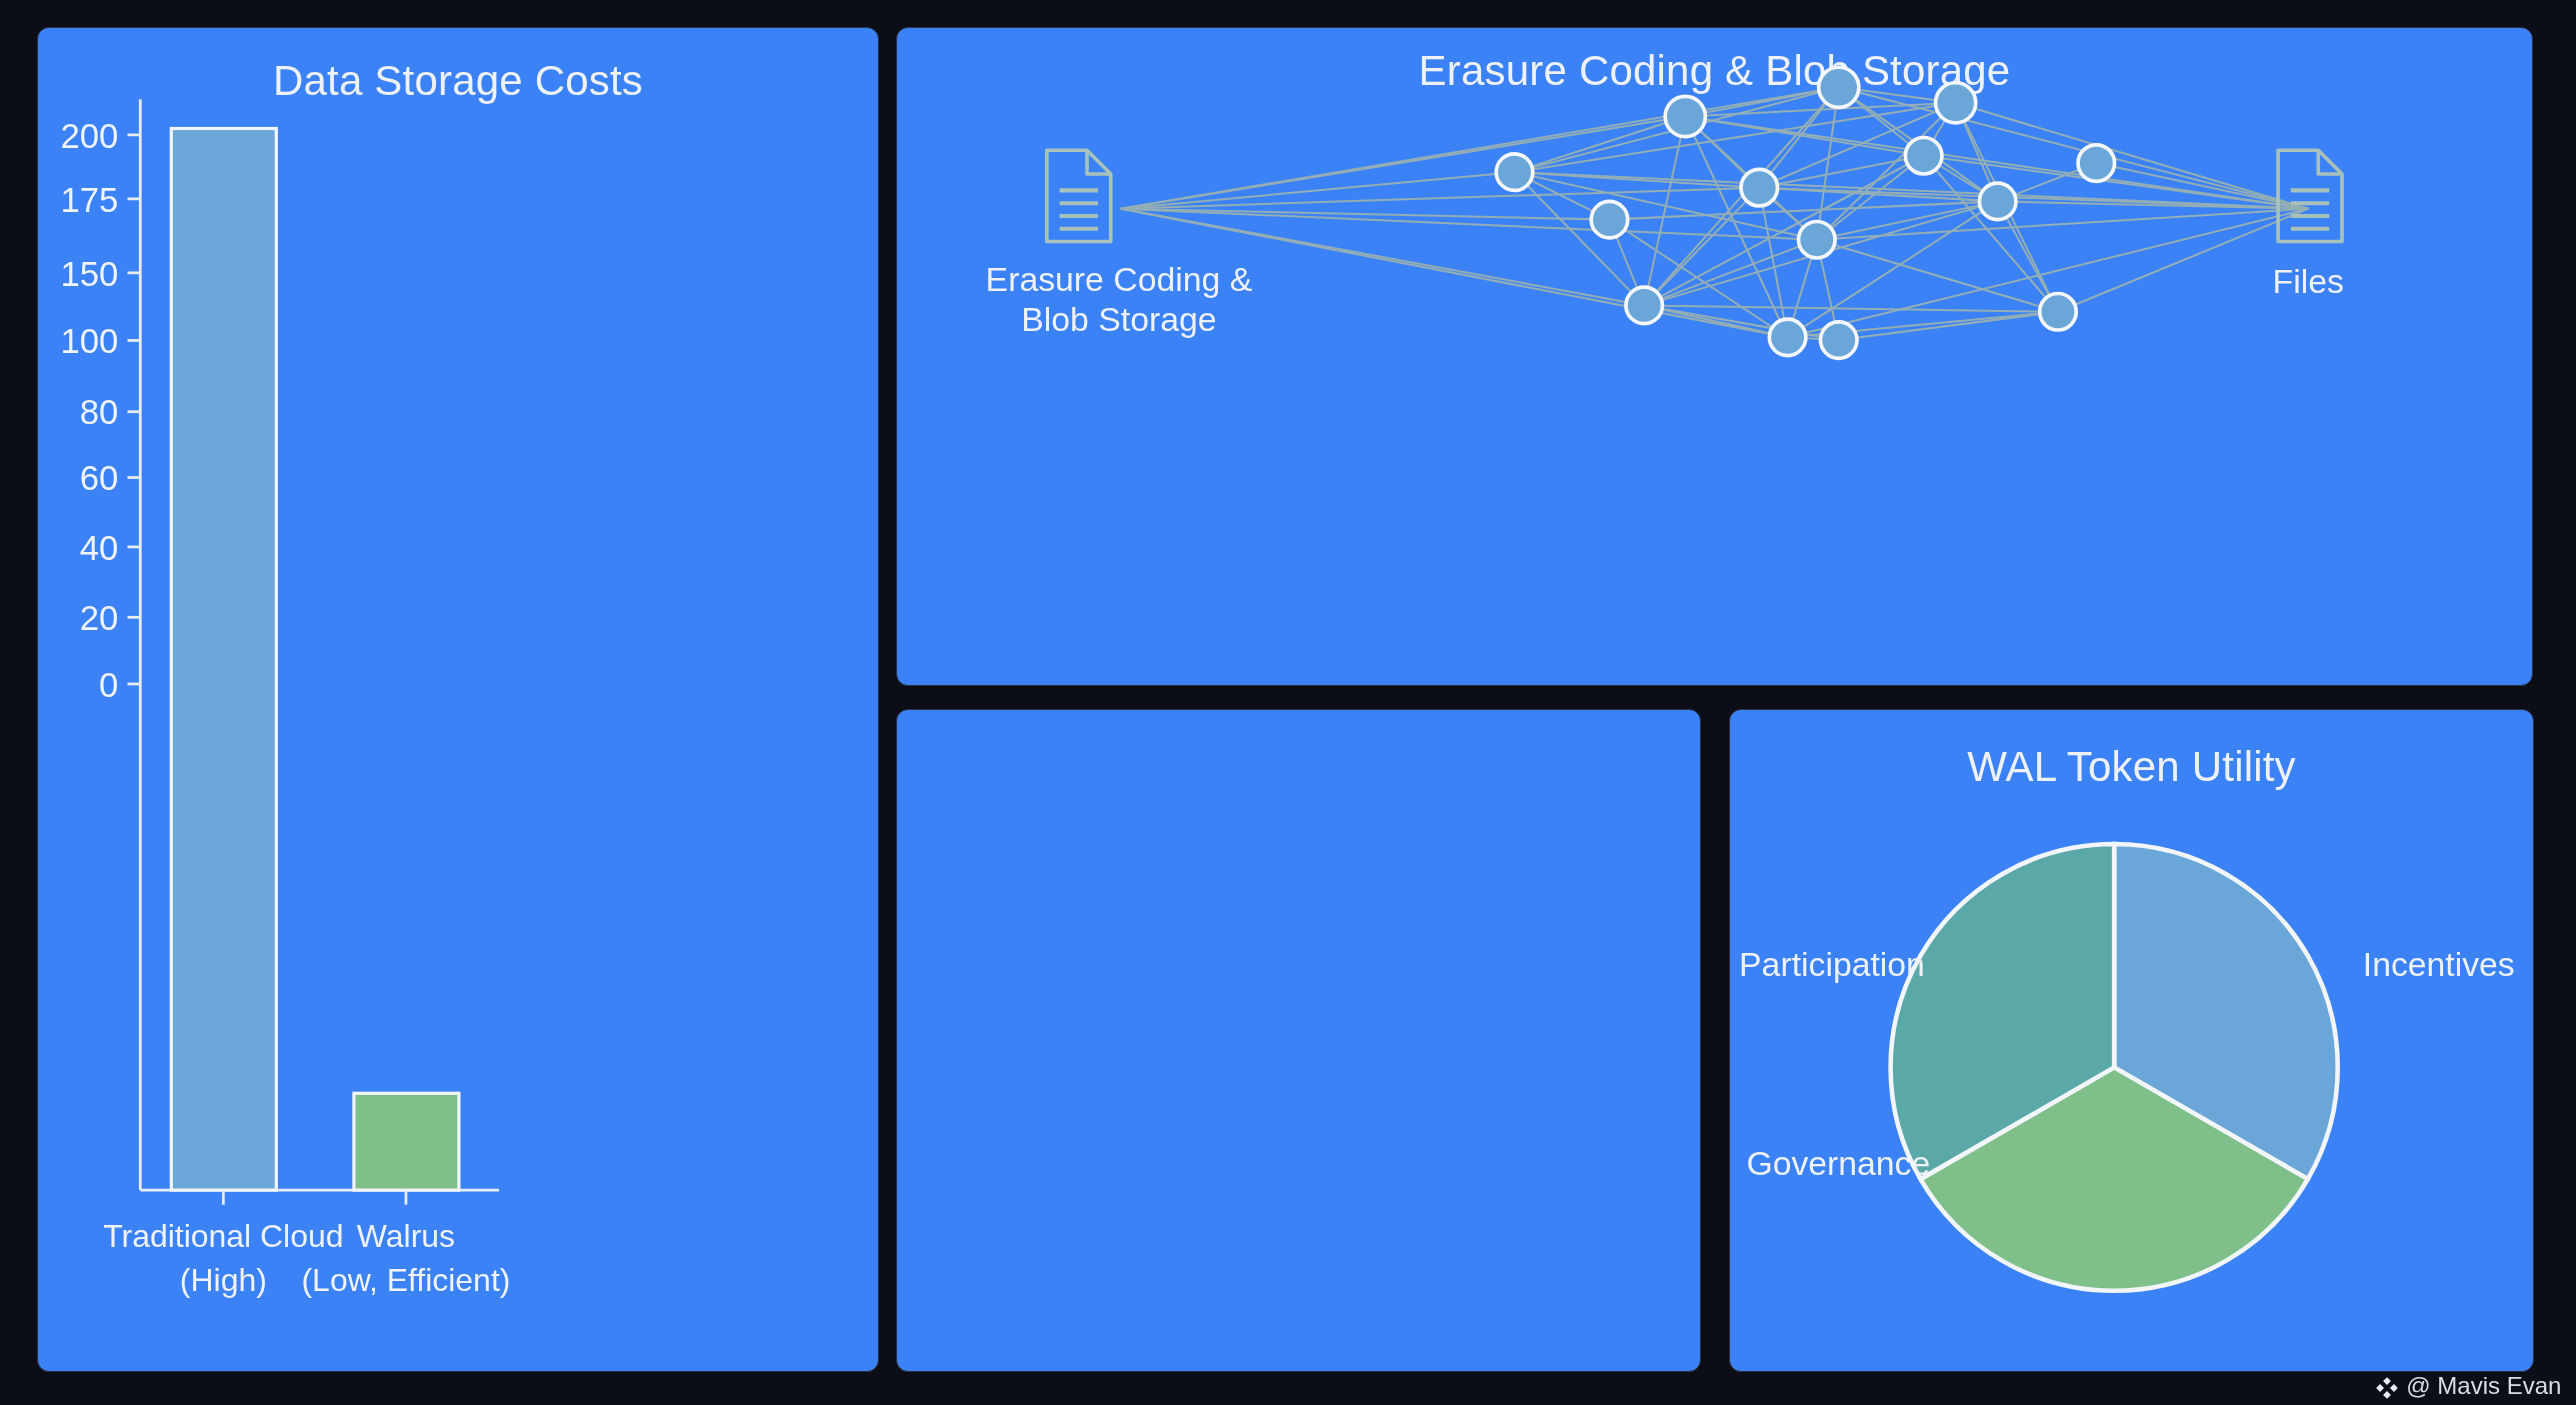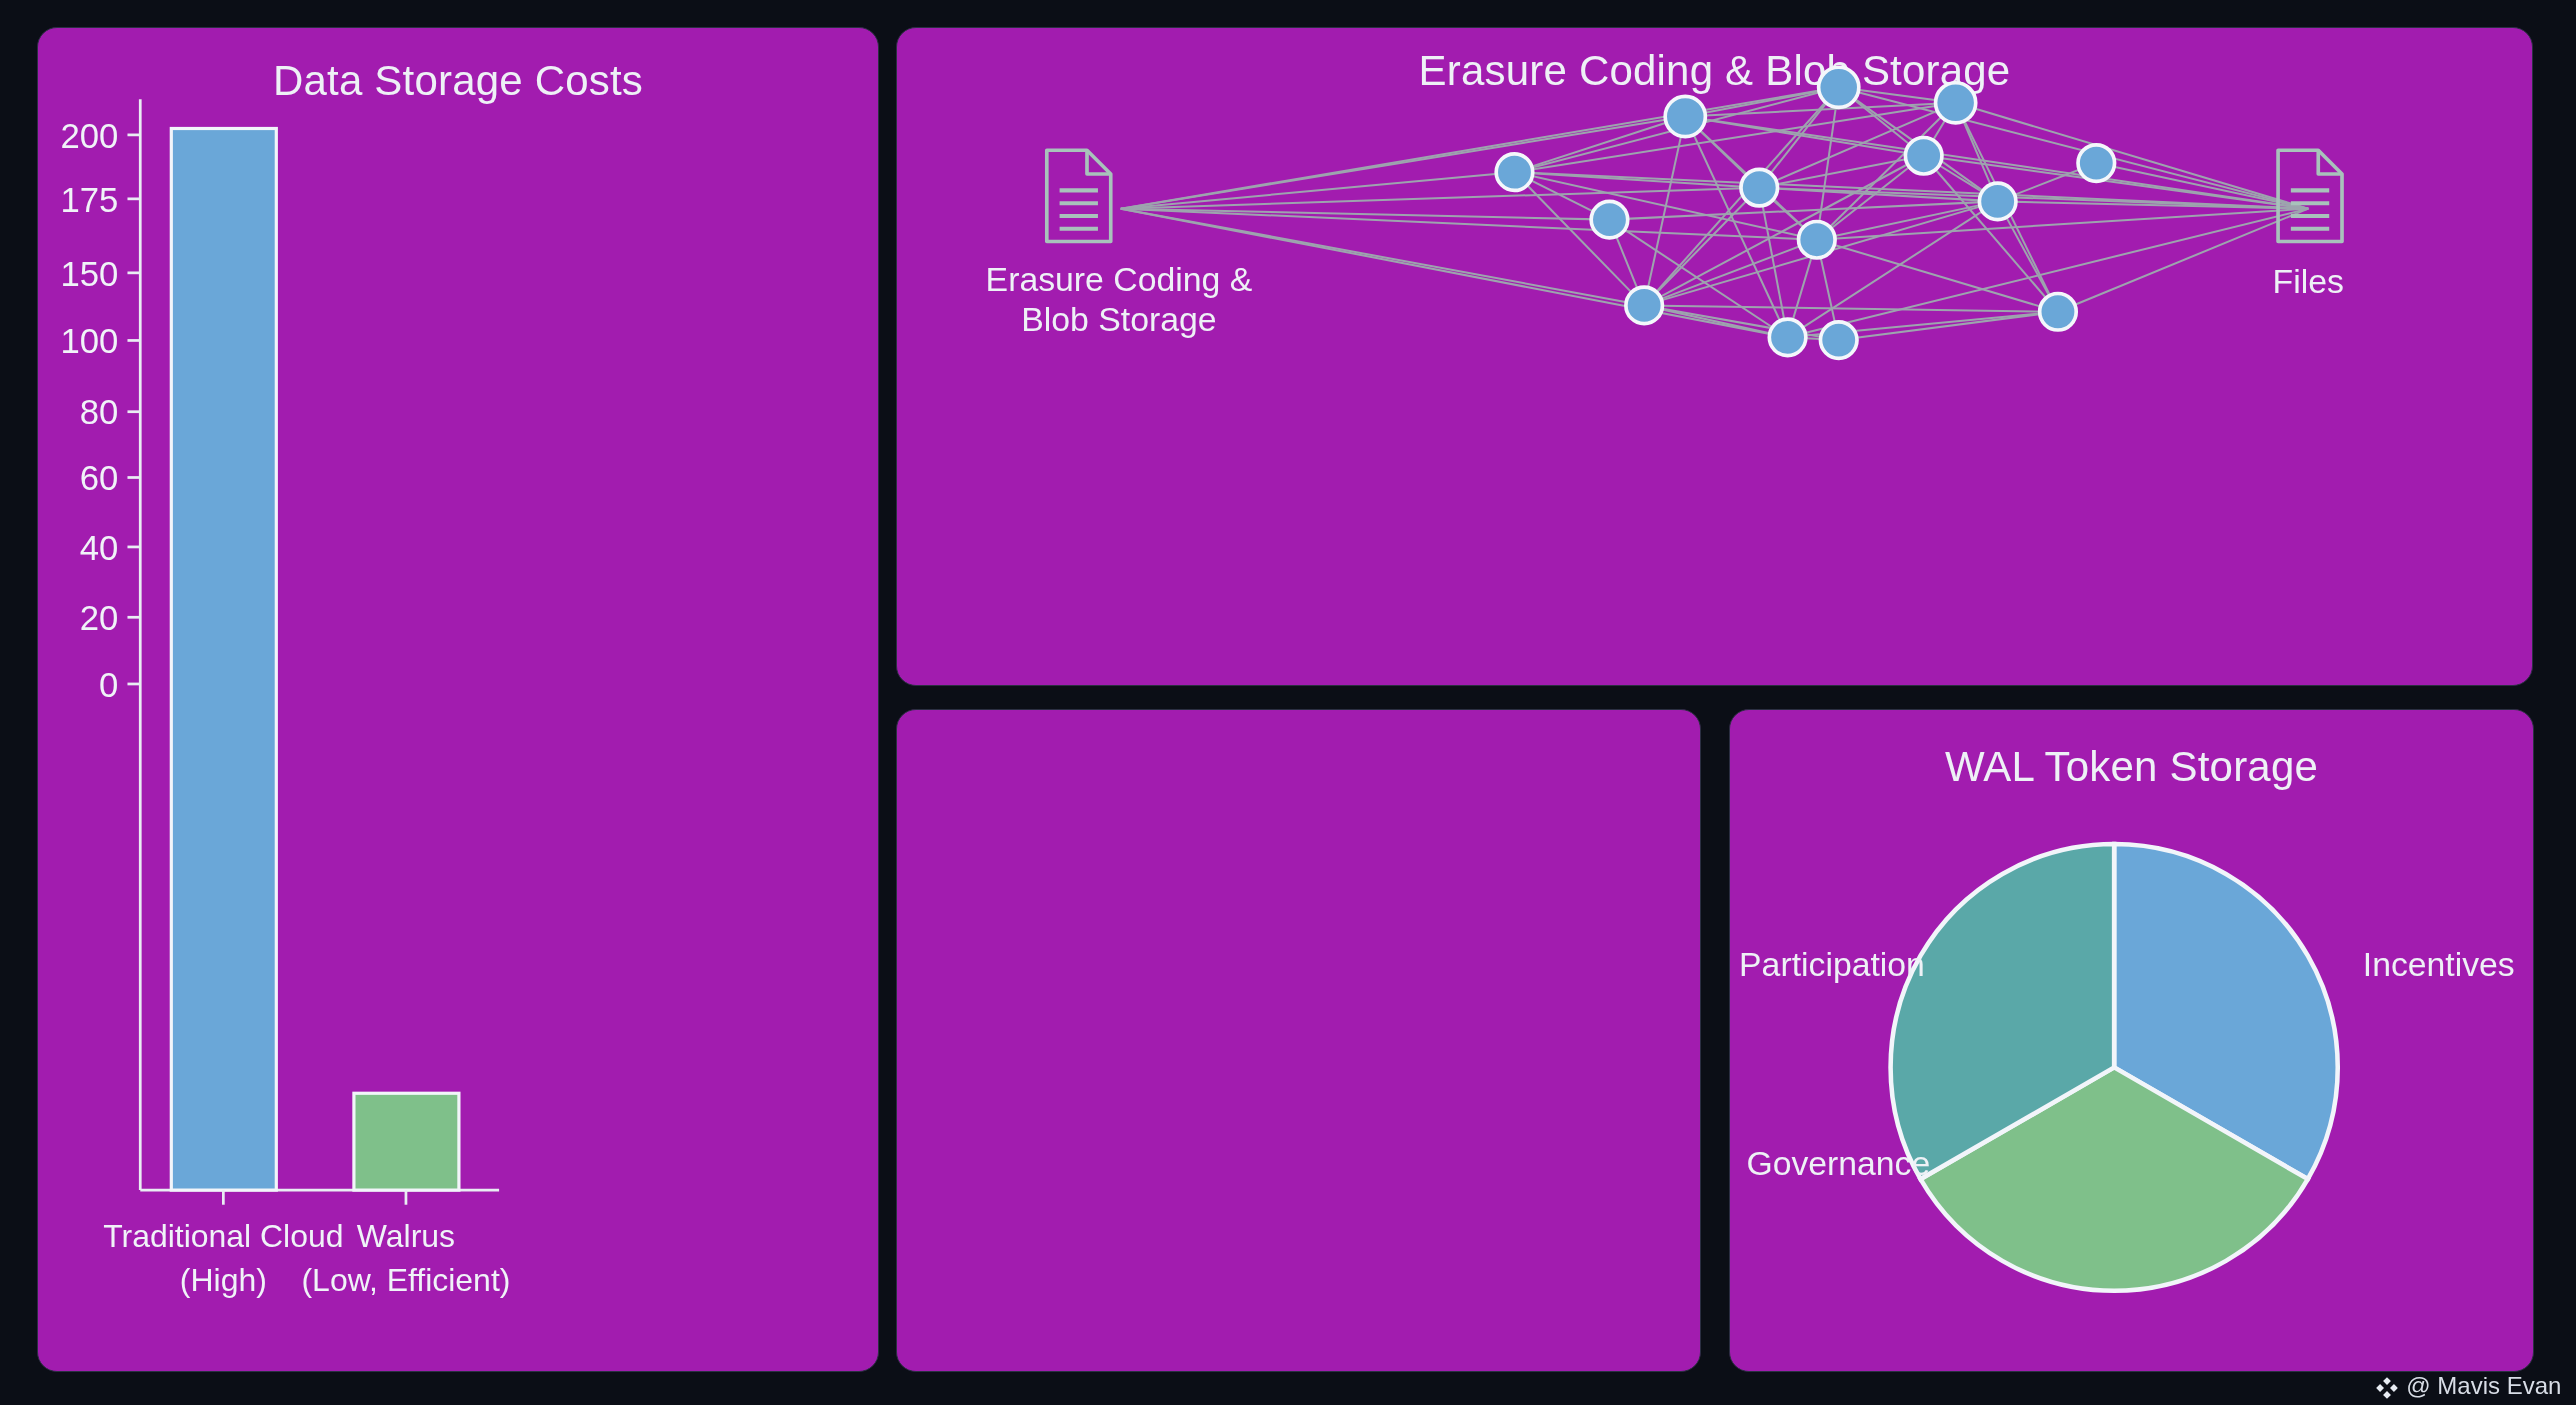--- a/index.html
+++ b/index.html
@@ -10,23 +10,23 @@
     overflow:hidden;
     position:relative;
   }
   .dash{
     position:absolute;inset:0;
     padding:25.6px;
     box-sizing:border-box;
   }
   .panel{
     position:absolute;
-    background:#a21caf;
+    background:#3b82f6;
     border:1.4px solid #2b2f42;
-    border-radius:20px;
+    border-radius:12px;
     box-sizing:border-box;
   }
   .panel-title{
     text-align:center;
     color:#eef1f6;
     font-size:42px;
     font-weight:400;
     letter-spacing:0.2px;
   }
 
@@ -241,21 +241,21 @@
         <circle class="net-node" cx="1271" cy="311" r="20"></circle>
         <circle class="net-node" cx="1313" cy="148" r="20"></circle>
         <circle class="net-node" cx="1031" cy="342" r="20"></circle>
       </g>
     </svg>
   </div>
 
   <div class="panel" id="panel-empty"></div>
 
   <div class="panel" id="panel-pie">
-    <div class="panel-title">WAL Token Storage</div>
+    <div class="panel-title">WAL Token Utility</div>
     <svg class="pie-svg" viewBox="0 0 880 725" preserveAspectRatio="none">
 
       <path class="pie-slice" fill="#6aa7d8" d="M 421 392 L 421 147 A 245 245 0 0 1 633.2 514.5 Z"></path>
 
       <path class="pie-slice" fill="#7fc08a" d="M 421 392 L 633.2 514.5 A 245 245 0 0 1 208.8 514.5 Z"></path>
 
       <path class="pie-slice" fill="#5aa8a8" d="M 421 392 L 208.8 514.5 A 245 245 0 0 1 421 147 Z"></path>
 
       <text class="pie-label" x="860" y="292" text-anchor="end">Incentives</text>
       <text class="pie-label" x="18" y="510" text-anchor="start">Governance</text>

